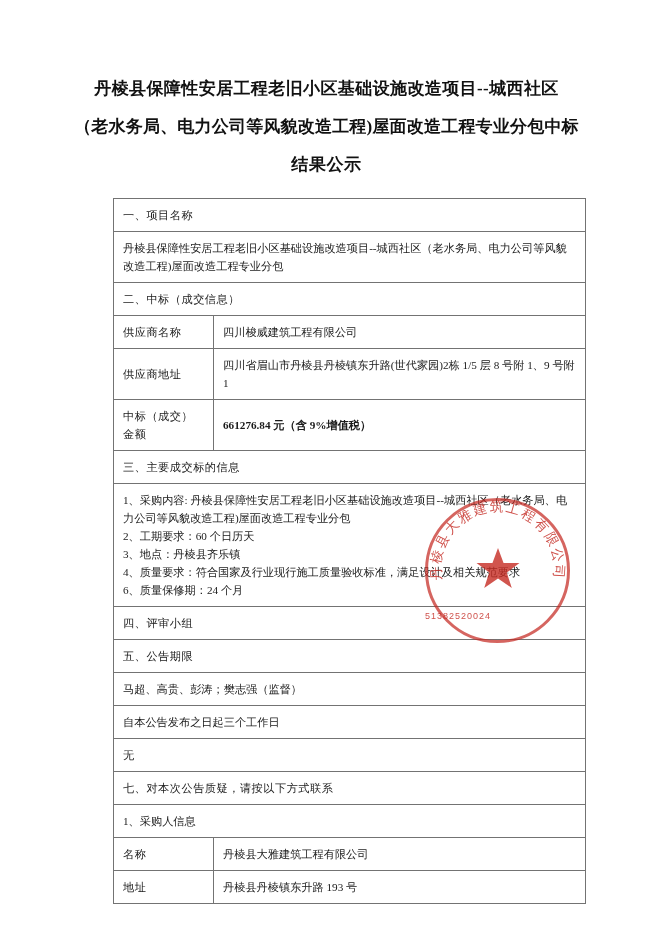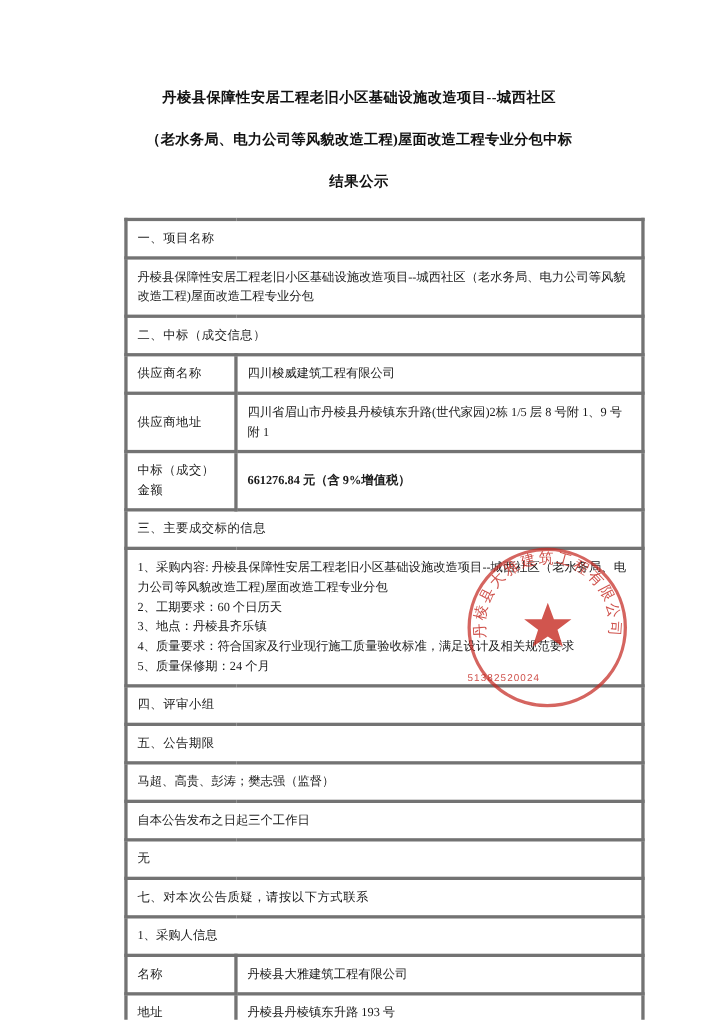--- a/index.html
+++ b/index.html
@@ -20,21 +20,21 @@
     width: 653px;
     height: 927px;
     box-sizing: border-box;
     padding: 0;
   }
   .title-block {
     padding: 70px 72px 0 72px;
     text-align: center;
   }
   .title-line {
-    font-size: 13px;
+    font-size: 17px;
     font-weight: bold;
     letter-spacing: 0.4px;
     line-height: 38px;
     white-space: nowrap;
     font-family: Liberation Serif, serif;
   }
   .title-line.l2 {
     letter-spacing: 0.2px;
     text-align: center;
   }
@@ -44,21 +44,21 @@
   .table-wrap {
     margin: 14px 0 0 0;
     padding: 0 67px 0 113px;
   }
   table.doc {
     border-collapse: collapse;
     width: 100%;
     table-layout: fixed;
   }
   table.doc td {
-    border: 3px solid #737373;
+    border: 1px solid #737373;
     font-size: 11.2px;
     line-height: 18px;
     padding: 7px 9px 7px 9px;
     vertical-align: middle;
     color: #1a1a1a;
   }
   td.sec {
     padding-left: 22px;
     letter-spacing: 0.5px;
   }
@@ -181,21 +181,21 @@
         <tr>
           <td class="sec" colspan="2">三、主要成交标的信息</td>
         </tr>
         <tr>
           <td class="multi" colspan="2">
             <ul class="bullets">
               <li>1、采购内容: 丹棱县保障性安居工程老旧小区基础设施改造项目--城西社区（老水务局、电力公司等风貌改造工程)屋面改造工程专业分包</li>
               <li>2、工期要求：60 个日历天</li>
               <li>3、地点：丹棱县齐乐镇</li>
               <li>4、质量要求：符合国家及行业现行施工质量验收标准，满足设计及相关规范要求</li>
-              <li>5、质量保修期：24 个月</li>
+              <li>6、质量保修期：24 个月</li>
             </ul>
           </td>
         </tr>
         <tr>
           <td class="sec" colspan="2">四、评审小组</td>
         </tr>
         <tr>
           <td class="sec" colspan="2">五、公告期限</td>
         </tr>
         <tr>

